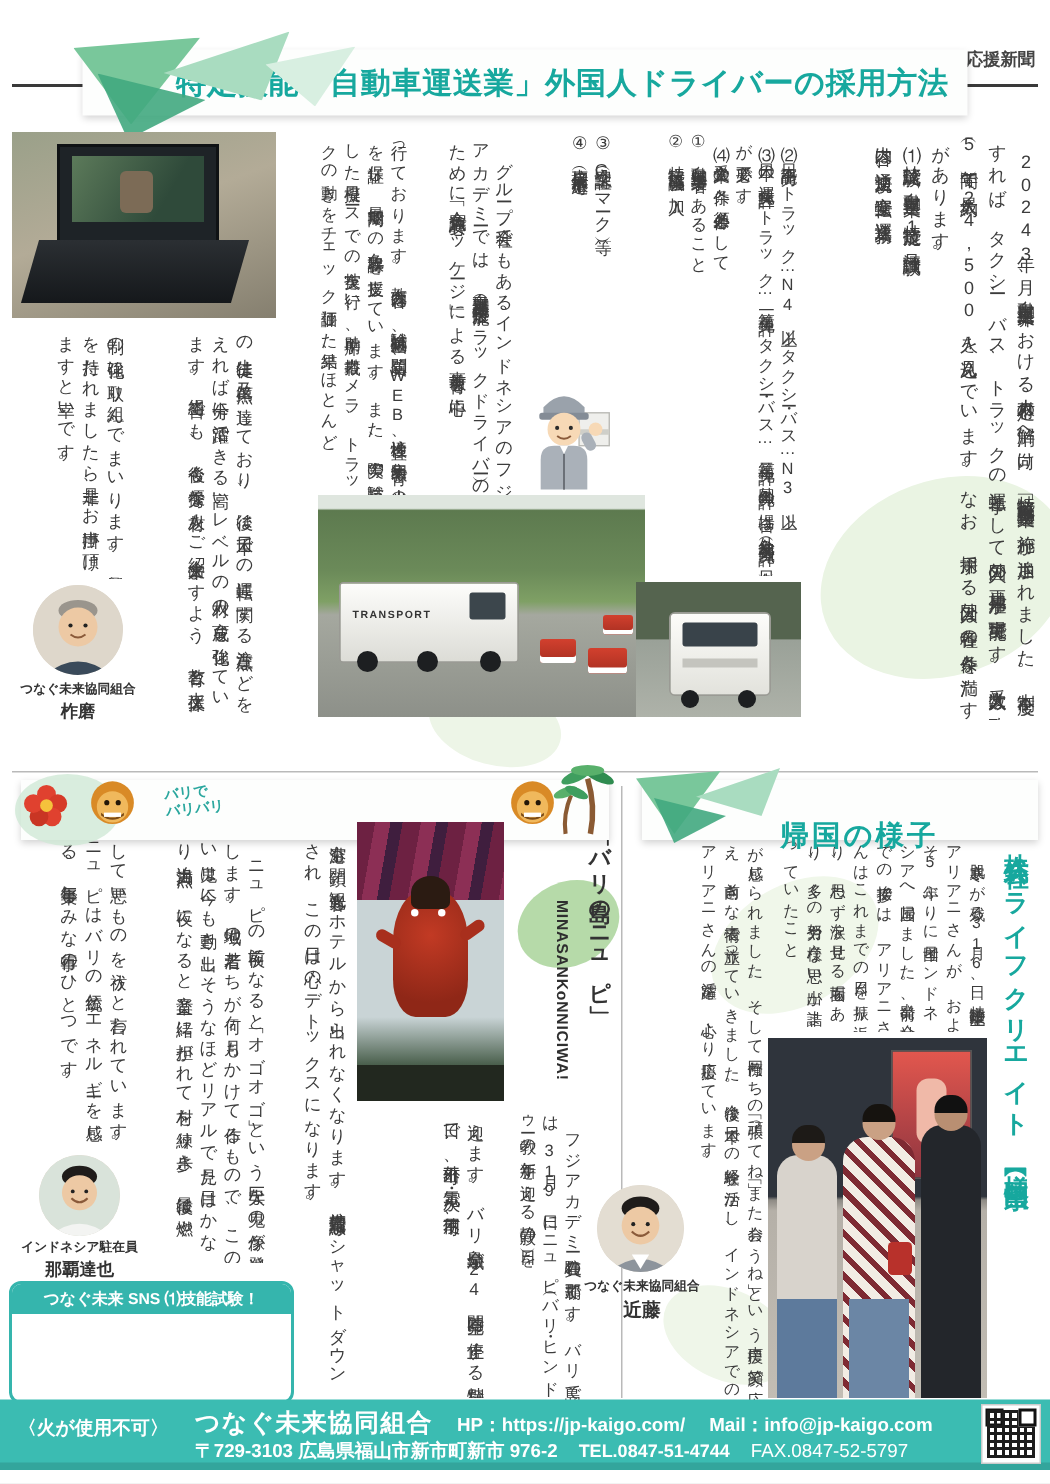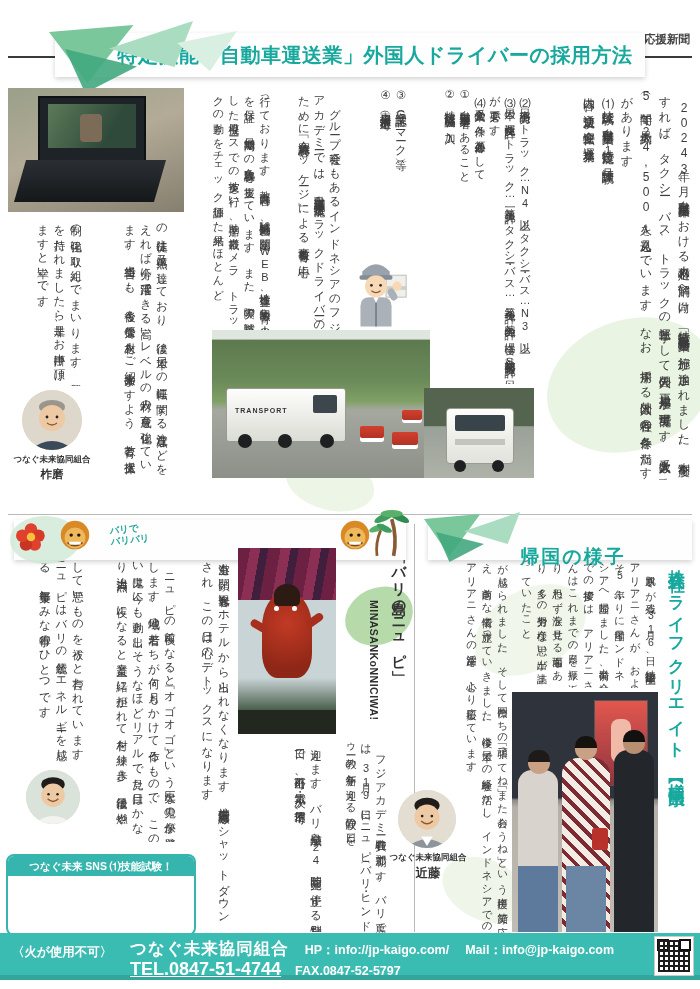--- a/index.html
+++ b/index.html
@@ -205,20 +205,24 @@
     <svg viewBox="0 0 60 60" width="54" height="54">
       <circle cx="30" cy="30" r="30" fill="#d9e3da"></circle>
       <ellipse cx="30" cy="16" rx="13" ry="8" fill="#1f1c1a"></ellipse>
       <circle cx="30" cy="28" r="13" fill="#edc9a4"></circle>
       <circle cx="25" cy="27" r="1.4" fill="#222"></circle>
         <circle cx="35" cy="27" r="1.4" fill="#222"></circle>
       <path d="M24 32 Q30 38 36 32" stroke="#8a5a3a" fill="none" stroke-width="1.5"></path>
       <path d="M8 60 Q30 42 52 60 Z" fill="#f3f4f2"></path>
     </svg>
   </div>
+  <div class="cap" style="left:0px;top:826px;width:106px;">
+    <div class="l1">インドネシア駐在員</div>
+    <div class="l2">那覇達也</div>
+  </div>
 
   <div class="abs" style="left:6px;top:854px;width:186px;height:78px;border:2px solid #35b5ad;border-radius:8px;background:#fff;z-index:3;overflow:hidden;">
     <div style="height:20px;background:#35b5ad;color:#fff;font-size:10.5px;font-weight:bold;text-align:center;line-height:20px;">つなぐ未来 SNS ⑴技能試験！</div>
   </div>
 
   <div class="band" style="left:428px;top:520px;width:264px;height:40px;">
     <span class="poly" style="left:-4px;top:-6px;width:64px;height:42px;background:#79c79b;clip-path:polygon(0 12%,88% 0,40% 100%);"></span>
     <span class="poly" style="left:36px;top:-8px;width:56px;height:32px;background:#a9dcc0;clip-path:polygon(0 60%,100% 0,78% 100%);"></span>
     <span class="poly" style="left:8px;top:12px;width:48px;height:30px;background:#41a97f;clip-path:polygon(0 0,100% 40%,28% 100%);opacity:.9;"></span>
     <div class="ttl" style="top:24px;left:40px;width:210px;font-size:19px;letter-spacing:2px;text-align:center;">帰国の様子</div>
@@ -263,25 +267,26 @@
   </div>
   <div class="cap" style="left:380px;top:852px;width:96px;">
     <div class="l1">つなぐ未来協同組合</div>
     <div class="l2" style="font-size:12.5px;">近藤</div>
   </div>
 
   <div class="abs" style="left:0;top:933px;width:700px;height:47px;background:#3bbcb2;border-bottom:5px solid rgba(0,0,0,.12);box-sizing:border-box;z-index:4;color:#fff;">
     <div class="abs" style="left:12px;top:11px;font-size:12.5px;font-weight:bold;">〈火が使用不可〉</div>
     <div class="abs" style="left:130px;top:5px;display:flex;align-items:baseline;gap:16px;white-space:nowrap;">
       <span style="font-size:16.5px;font-weight:bold;letter-spacing:1px;">つなぐ未来協同組合</span>
-      <span style="font-size:12.5px;font-weight:bold;">HP：info://jp-kaigo.com/</span>
+      <span style="font-size:12.5px;font-weight:bold;">HP：https://jp-kaigo.com/</span>
       <span style="font-size:12.5px;font-weight:bold;">Mail：info@jp-kaigo.com</span>
     </div>
     <div class="abs" style="left:130px;top:26px;display:flex;align-items:baseline;gap:14px;white-space:nowrap;">
-      <span style="font-size:18px;font-weight:bold;text-decoration:underline;">TEL.0847-51-4744</span>
-      <span style="font-size:12.5px;font-weight:bold;">FAX.0847-52-5797</span>
+      <span style="font-size:12.5px;font-weight:bold;">〒729-3103 広島県福山市新市町新市 976-2</span>
+      <span style="font-size:12px;font-weight:bold;">TEL.0847-51-4744</span>
+      <span style="font-size:12.5px;font-weight:normal;">FAX.0847-52-5797</span>
     </div>
     <div class="qr" style="right:6px;top:3px;width:38px;height:38px;">
       <div class="mesh"></div>
     </div>
   </div>
 
 </div>
 
 </body></html>

